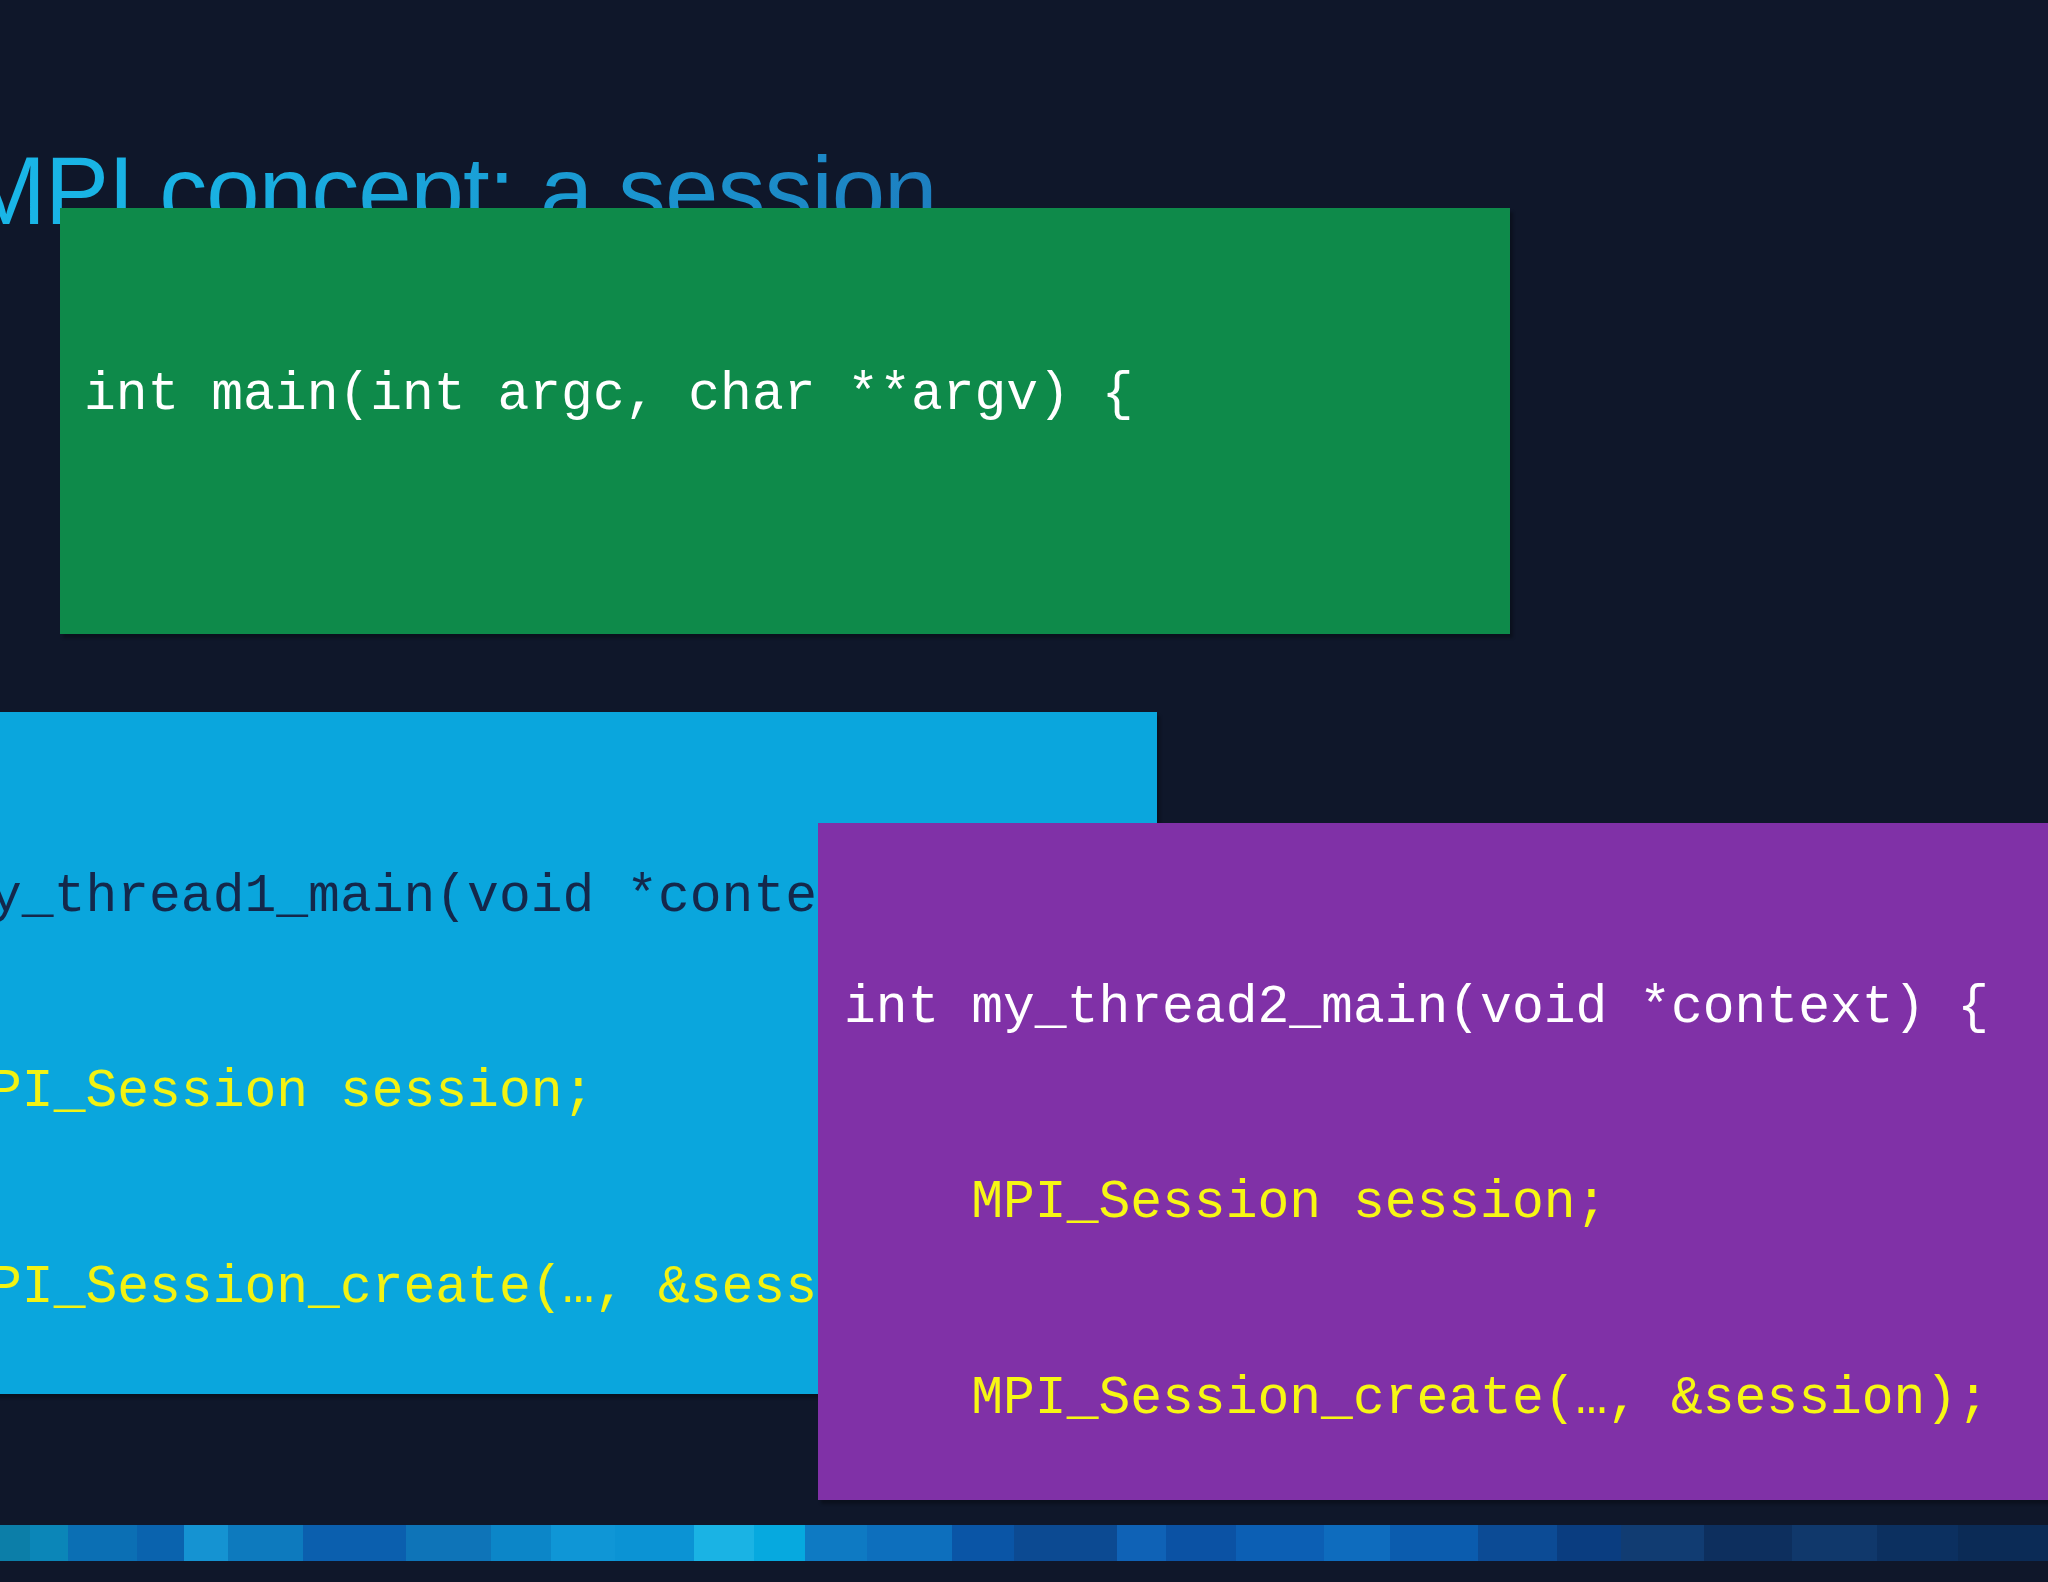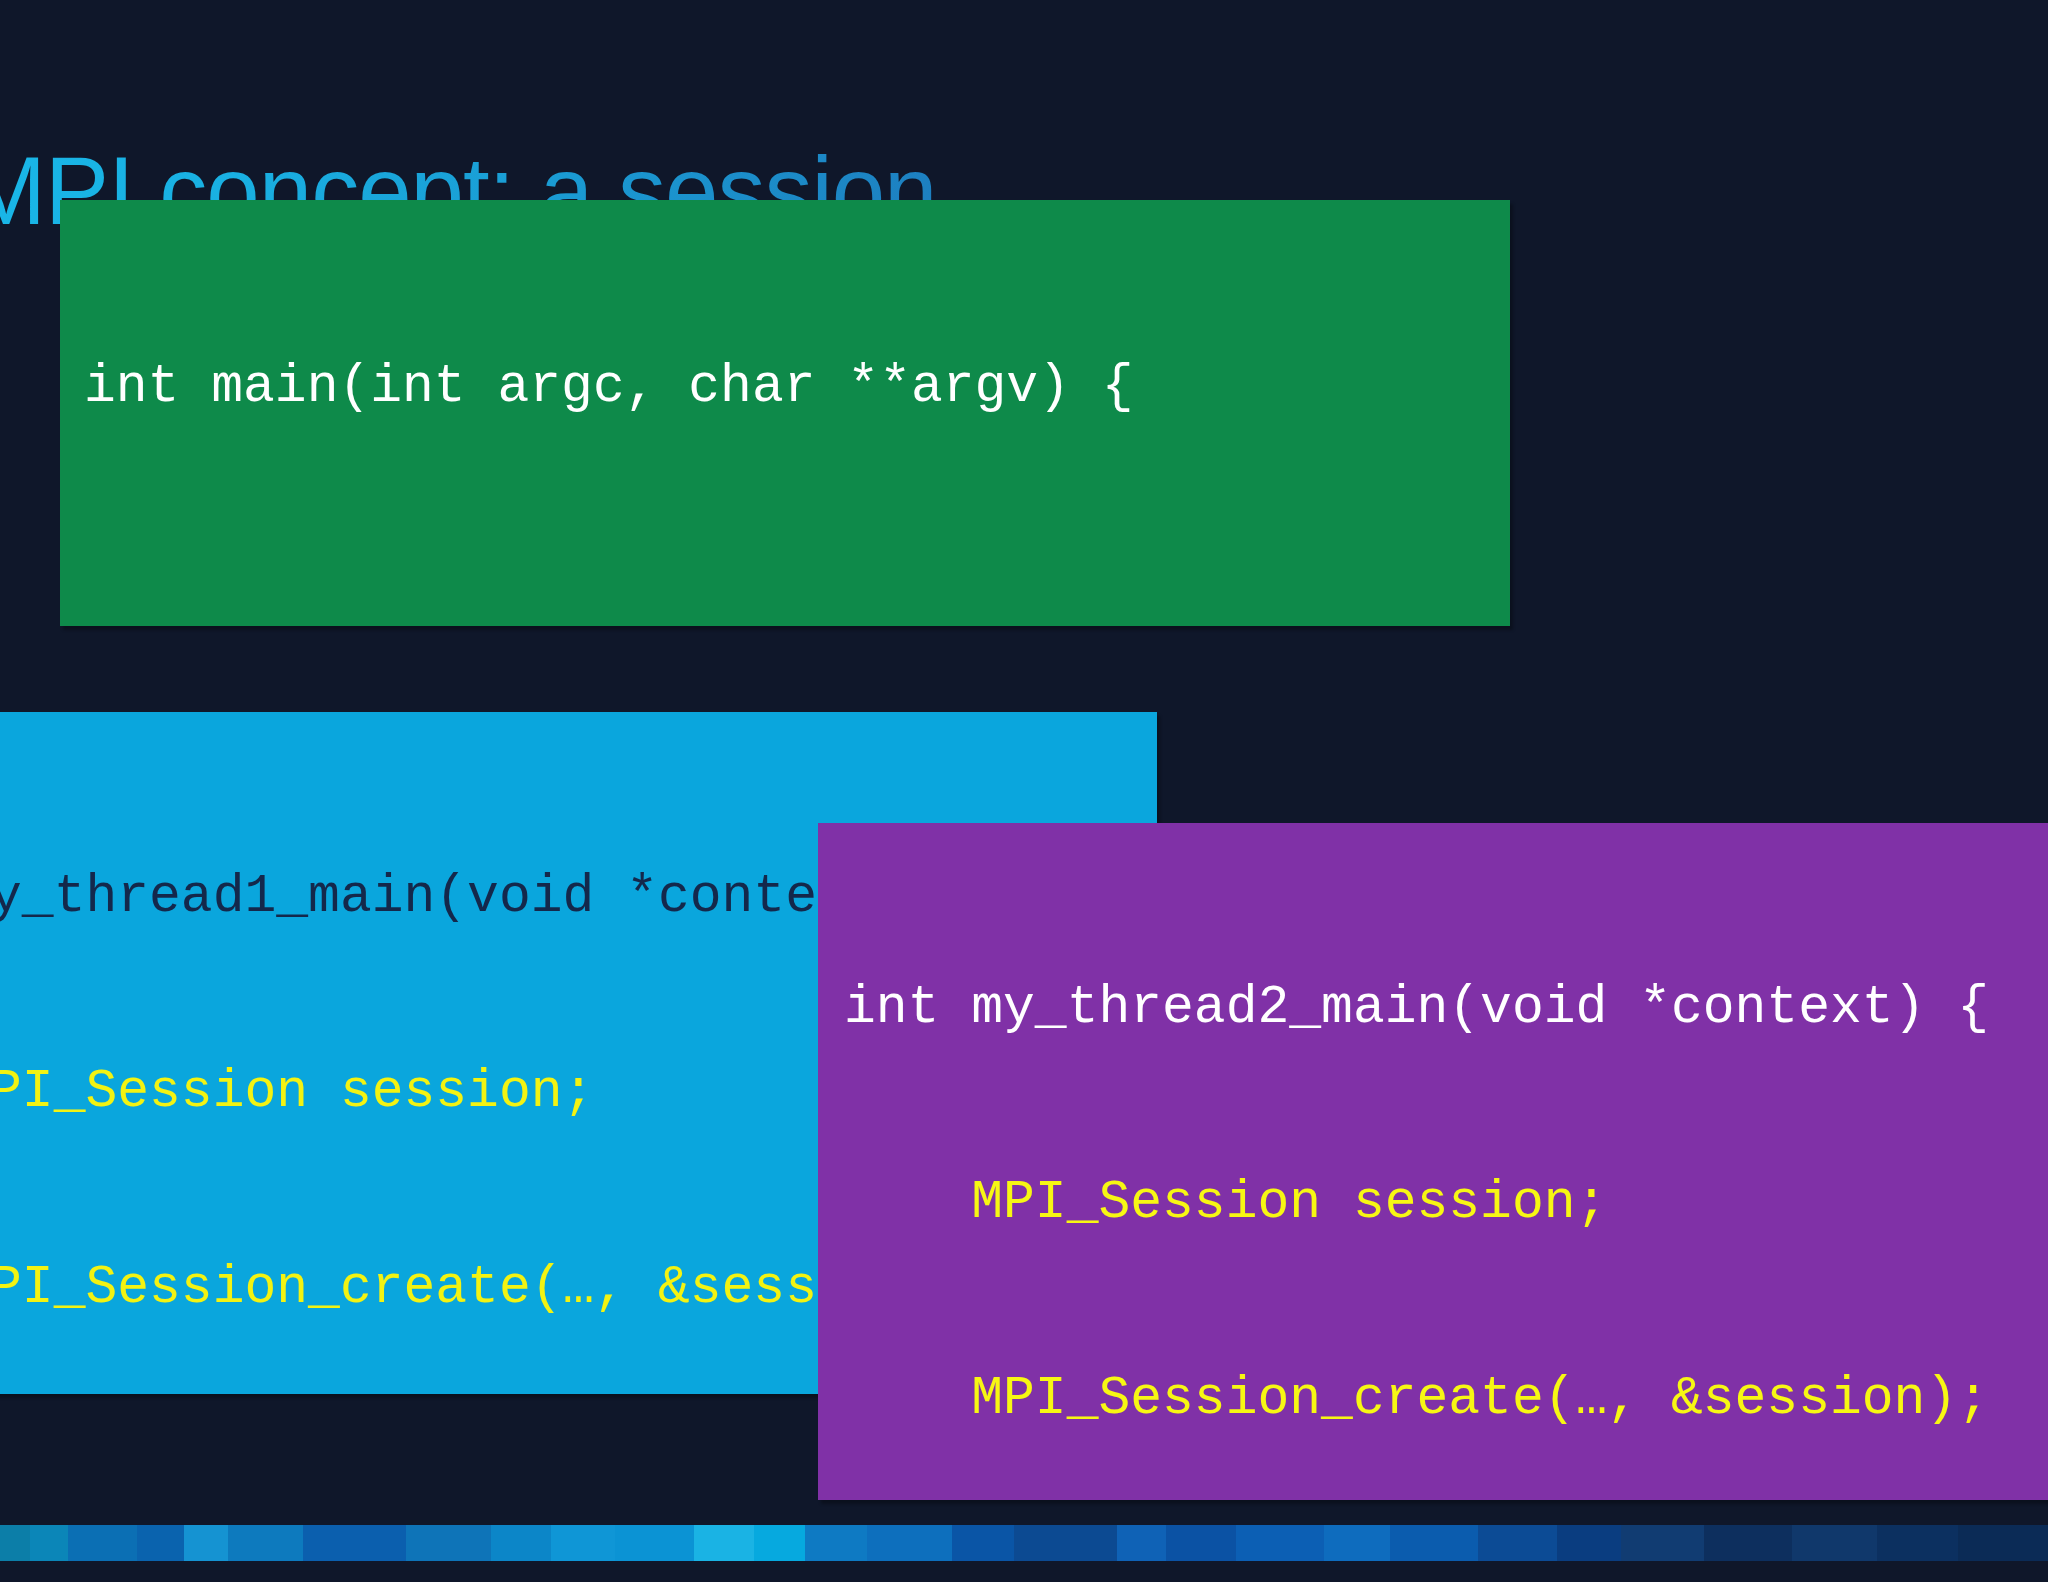--- a/index.html
+++ b/index.html
@@ -51,21 +51,21 @@
     box-shadow: 3px 4px 3px rgba(0,0,0,0.30);
   }
   .code-card .line {
     white-space: pre;
     line-height: 1.42;
   }
 
   
   #card-main {
     left: 60px;
-    top: 200px;
+    top: 208px;
     width: 1450px;
     height: 426px;
     background: #0E8A4A;
     padding: 30px 0 0 24px;
     font-size: 53px;
     color: #FFFFFF;
   }
 
   
   #card-thread1 {

